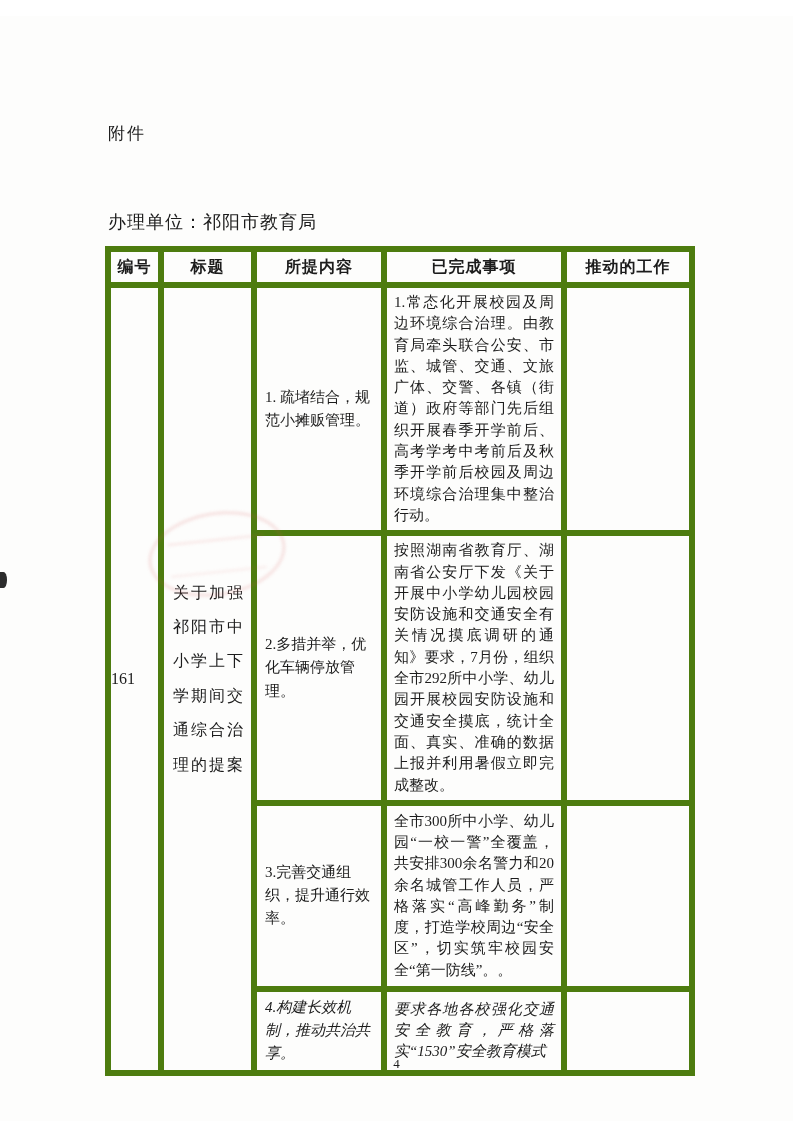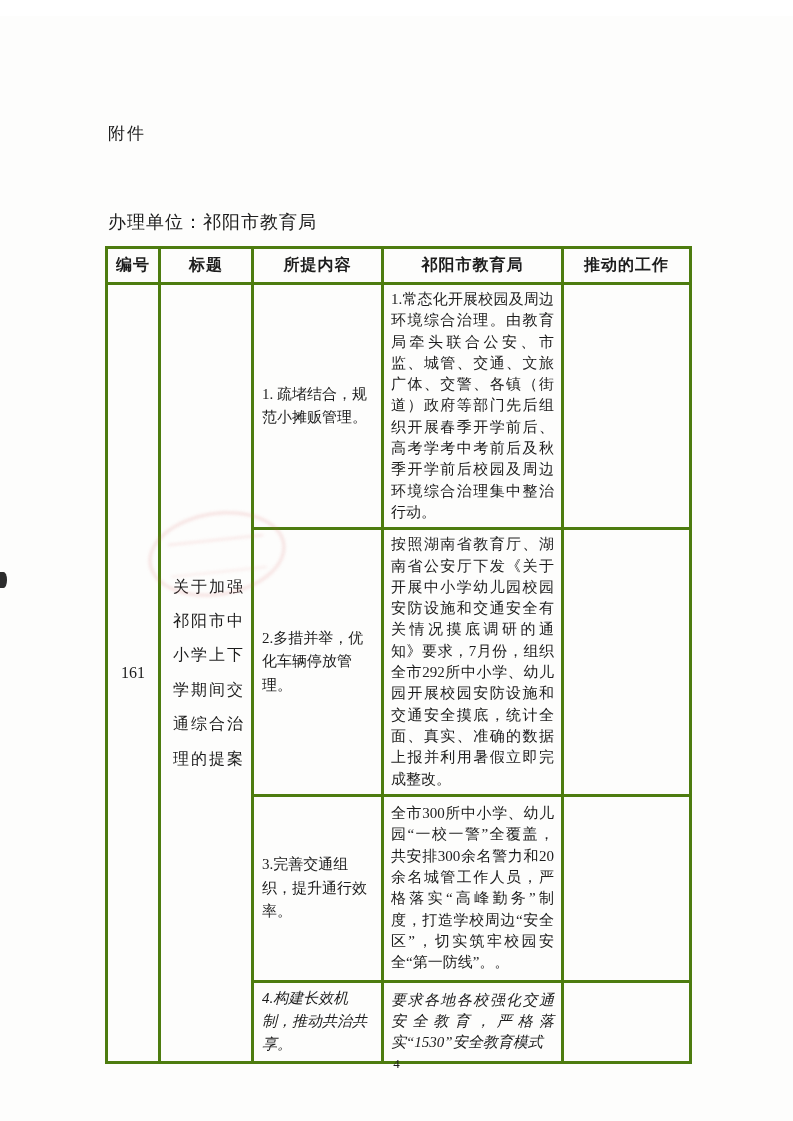--- a/index.html
+++ b/index.html
@@ -53,34 +53,33 @@
     font-size: 15px;
   }
   .proposal-table col.c-id   { width: 53px; }
   .proposal-table col.c-title{ width: 93px; }
   .proposal-table col.c-cont { width: 130px; }
   .proposal-table col.c-done { width: 180px; }
   .proposal-table col.c-prom { width: 128px; }
 
   .proposal-table th,
   .proposal-table td {
-    border: 3px solid #4d7c0f;
+    border: 6px solid #4d7c0f;
     vertical-align: middle;
   }
 
   .proposal-table th {
     height: 36px;
     font-size: 16px;
     font-weight: bold;
     text-align: center;
     letter-spacing: 1px;
   }
 
   .id-cell {
-    text-align: center;
     font-size: 16px;
   }
 
   .title-cell {
     text-align: right;
     font-size: 16px;
     line-height: 2.15;
     letter-spacing: 2px;
     padding: 12px 6px;
   }
@@ -164,21 +163,21 @@
         <col class="c-title">
         <col class="c-cont">
         <col class="c-done">
         <col class="c-prom">
     </colgroup>
     <tbody>
       <tr class="head">
         <th>编号</th>
         <th>标题</th>
         <th>所提内容</th>
-        <th>祁阳市教育局</th>
+        <th>已完成事项</th>
         <th>推动的工作</th>
       </tr>
 
       <tr class="r1">
         <td class="id-cell" rowspan="4">161</td>
         <td class="title-cell" rowspan="4">关于加强祁阳市中小学上下学期间交通综合治理的提案</td>
         <td class="content-cell">1. 疏堵结合，规范小摊贩管理。</td>
         <td class="completed-cell">1.常态化开展校园及周边环境综合治理。由教育局牵头联合公安、市监、城管、交通、文旅广体、交警、各镇（街道）政府等部门先后组织开展春季开学前后、高考学考中考前后及秋季开学前后校园及周边环境综合治理集中整治行动。</td>
         <td class="promoted-cell"></td>
       </tr>

